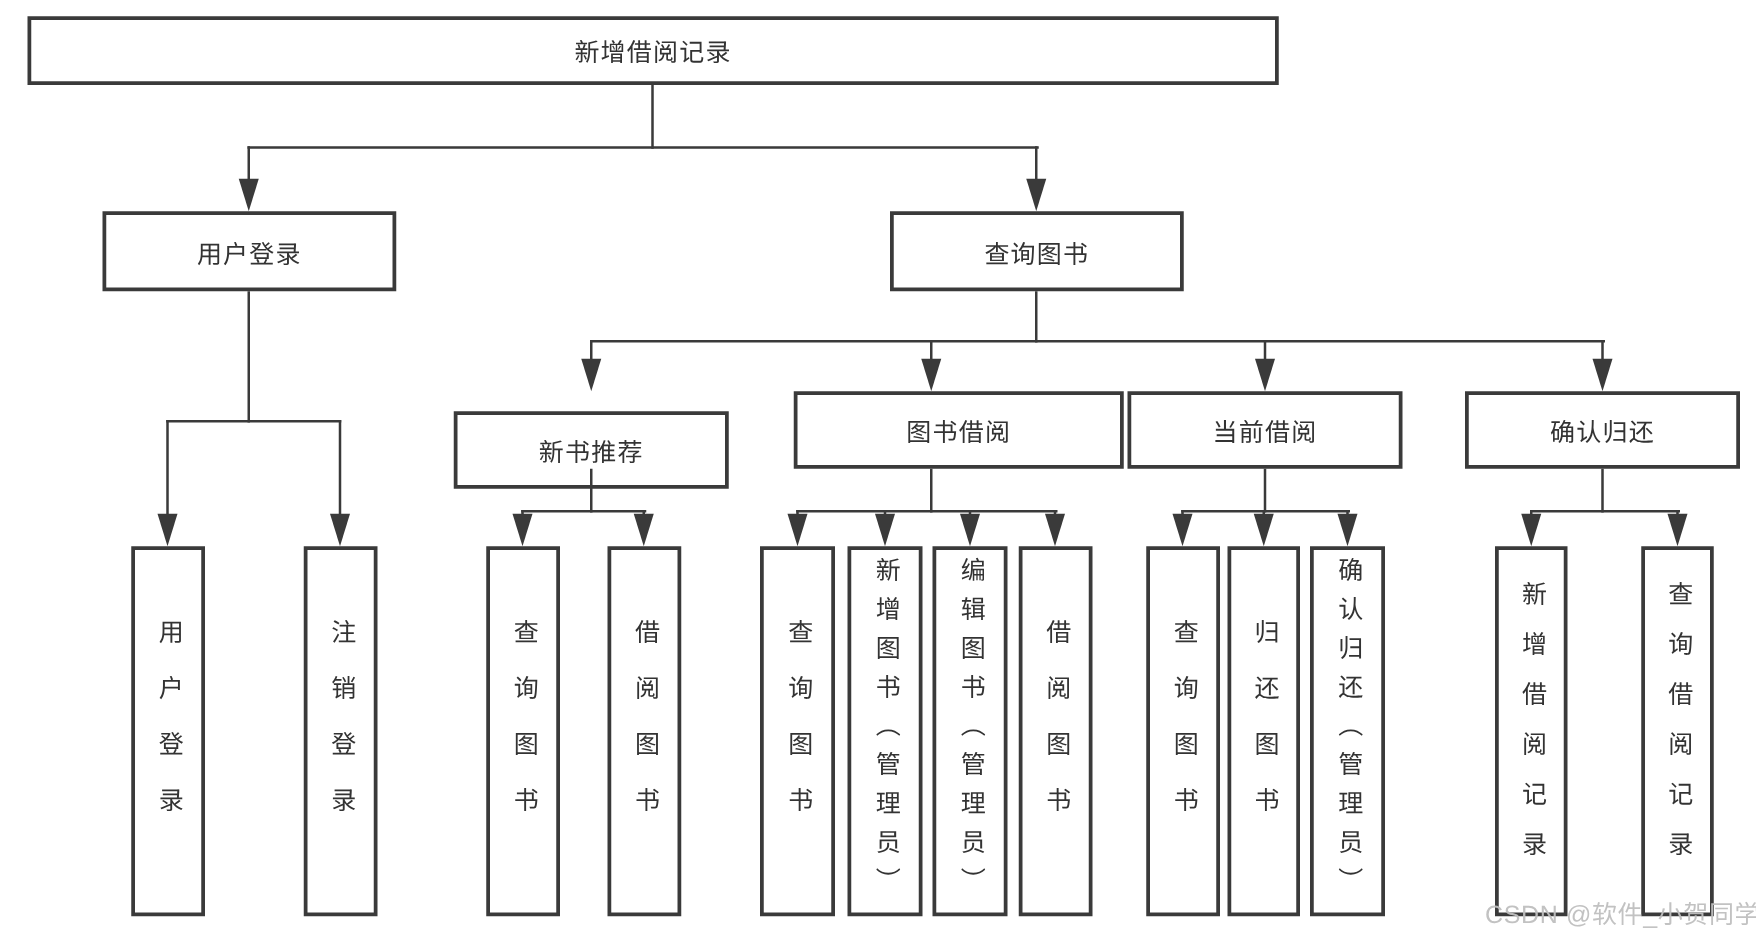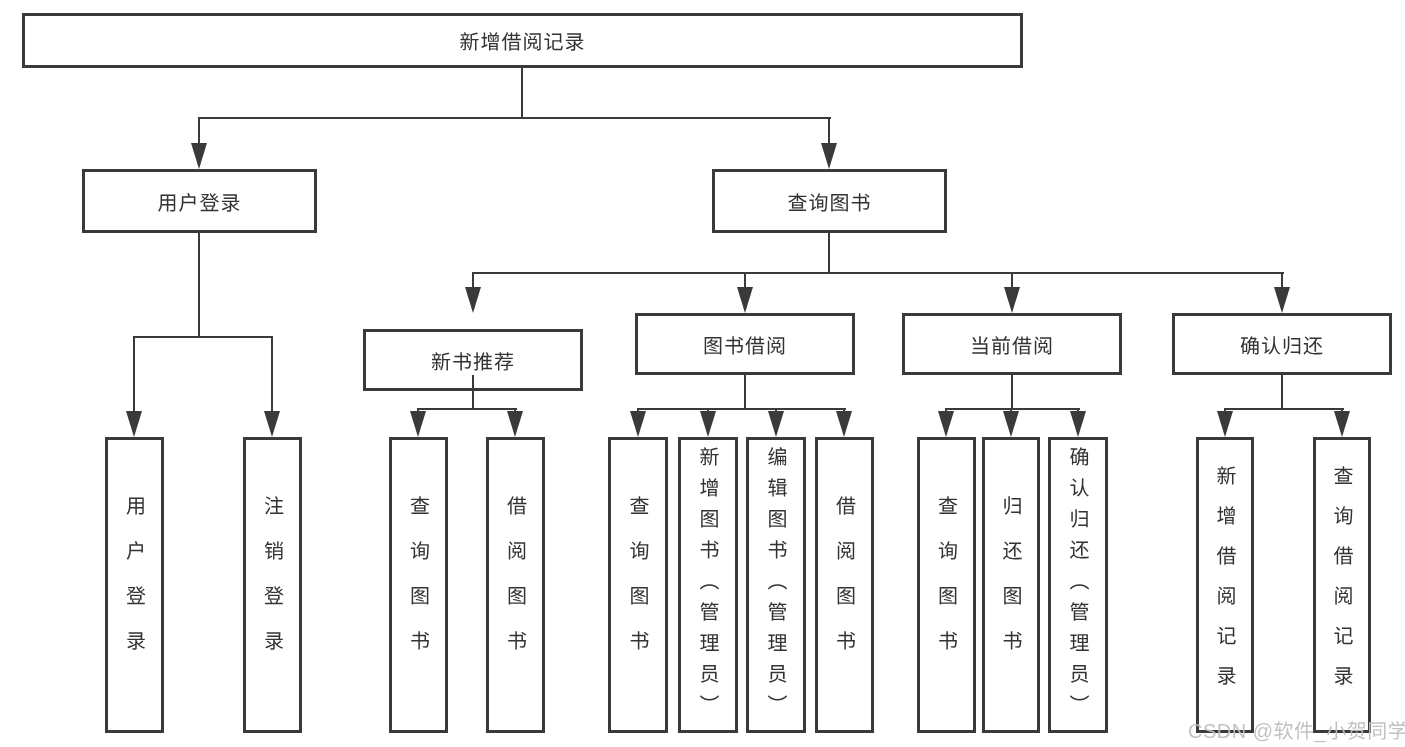--- a/index.html
+++ b/index.html
@@ -63,21 +63,21 @@
   <div class="ln" style="left:1011px; top:272px; width:2px; height:17px;"></div>
   <div class="ln" style="left:1281px; top:272px; width:2px; height:17px;"></div>
   <div class="arr" style="left:465px; top:287px;"></div>
   <div class="arr" style="left:737px; top:287px;"></div>
   <div class="arr" style="left:1004px; top:287px;"></div>
   <div class="arr" style="left:1274px; top:287px;"></div>
 
   <div class="box" style="left:363px; top:313px; width:220px; height:62px;margin-top:16px;">
     <span class="hlabel">新书推荐</span>
   </div>
-  <div class="box" style="left:635px; top:313px; width:220px; height:62px;">
+  <div class="box" style="left:635px; top:313px; width:264px; height:62px;">
     <span class="hlabel">图书借阅</span>
   </div>
   <div class="box" style="left:902px; top:313px; width:220px; height:62px;">
     <span class="hlabel">当前借阅</span>
   </div>
   <div class="box" style="left:1172px; top:313px; width:220px; height:62px;">
     <span class="hlabel">确认归还</span>
   </div>
 
   <div class="ln" style="left:198px; top:233px; width:2px; height:105px;"></div>

